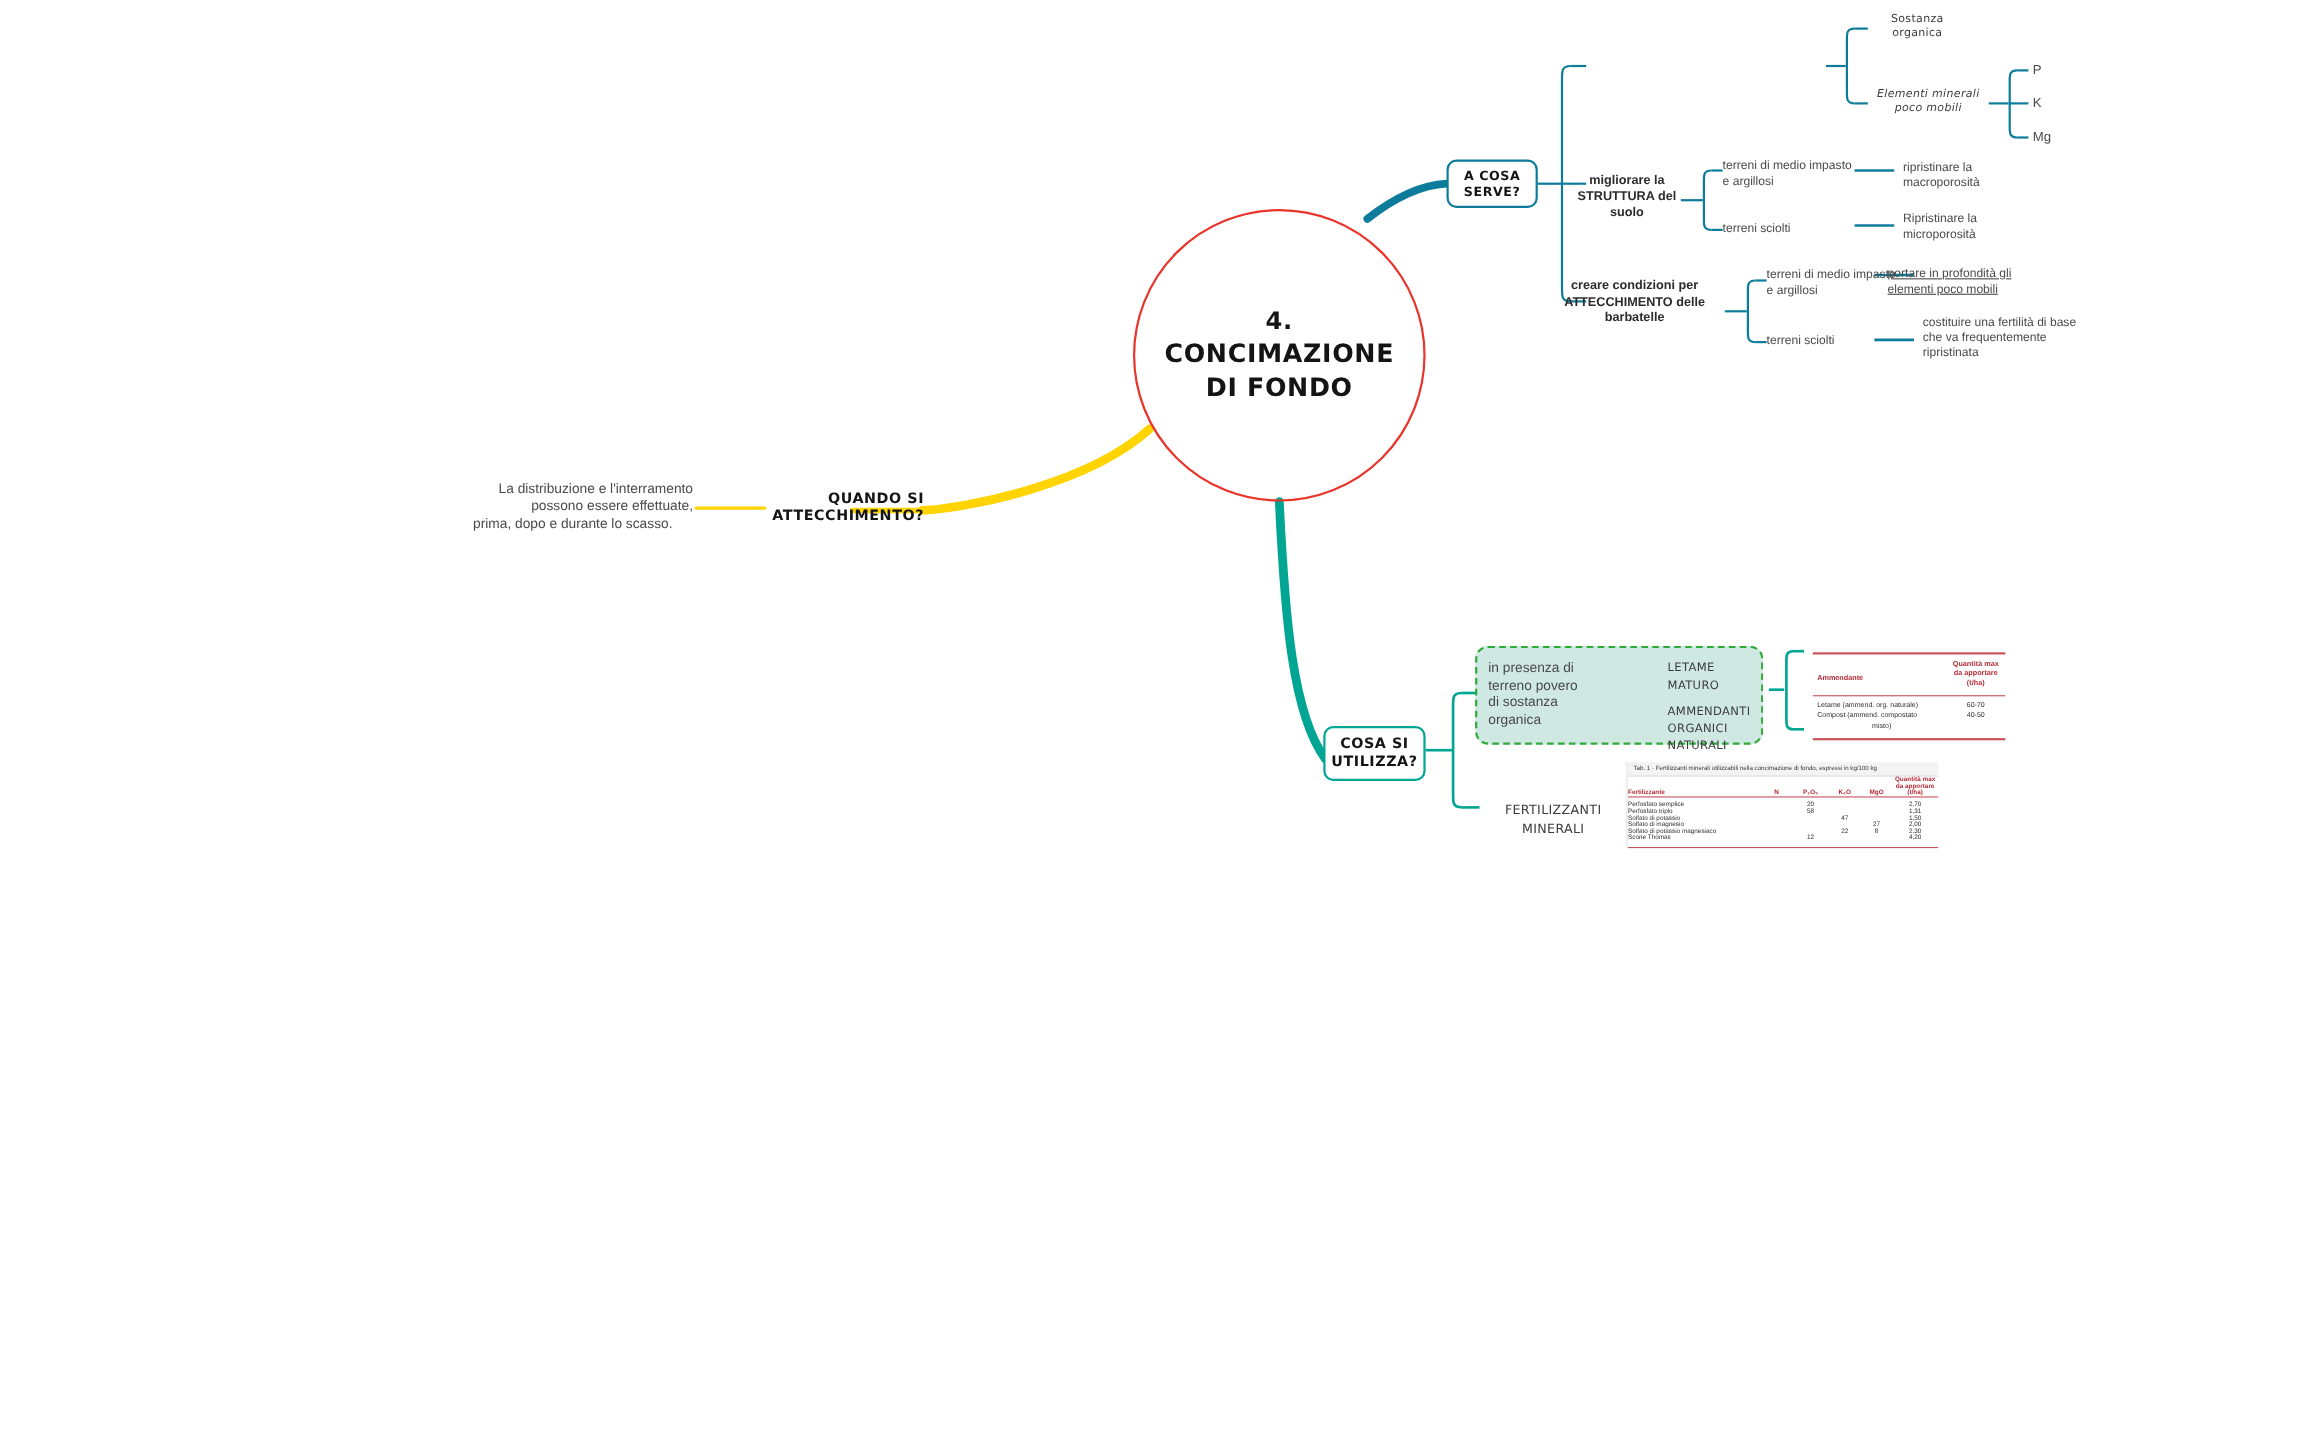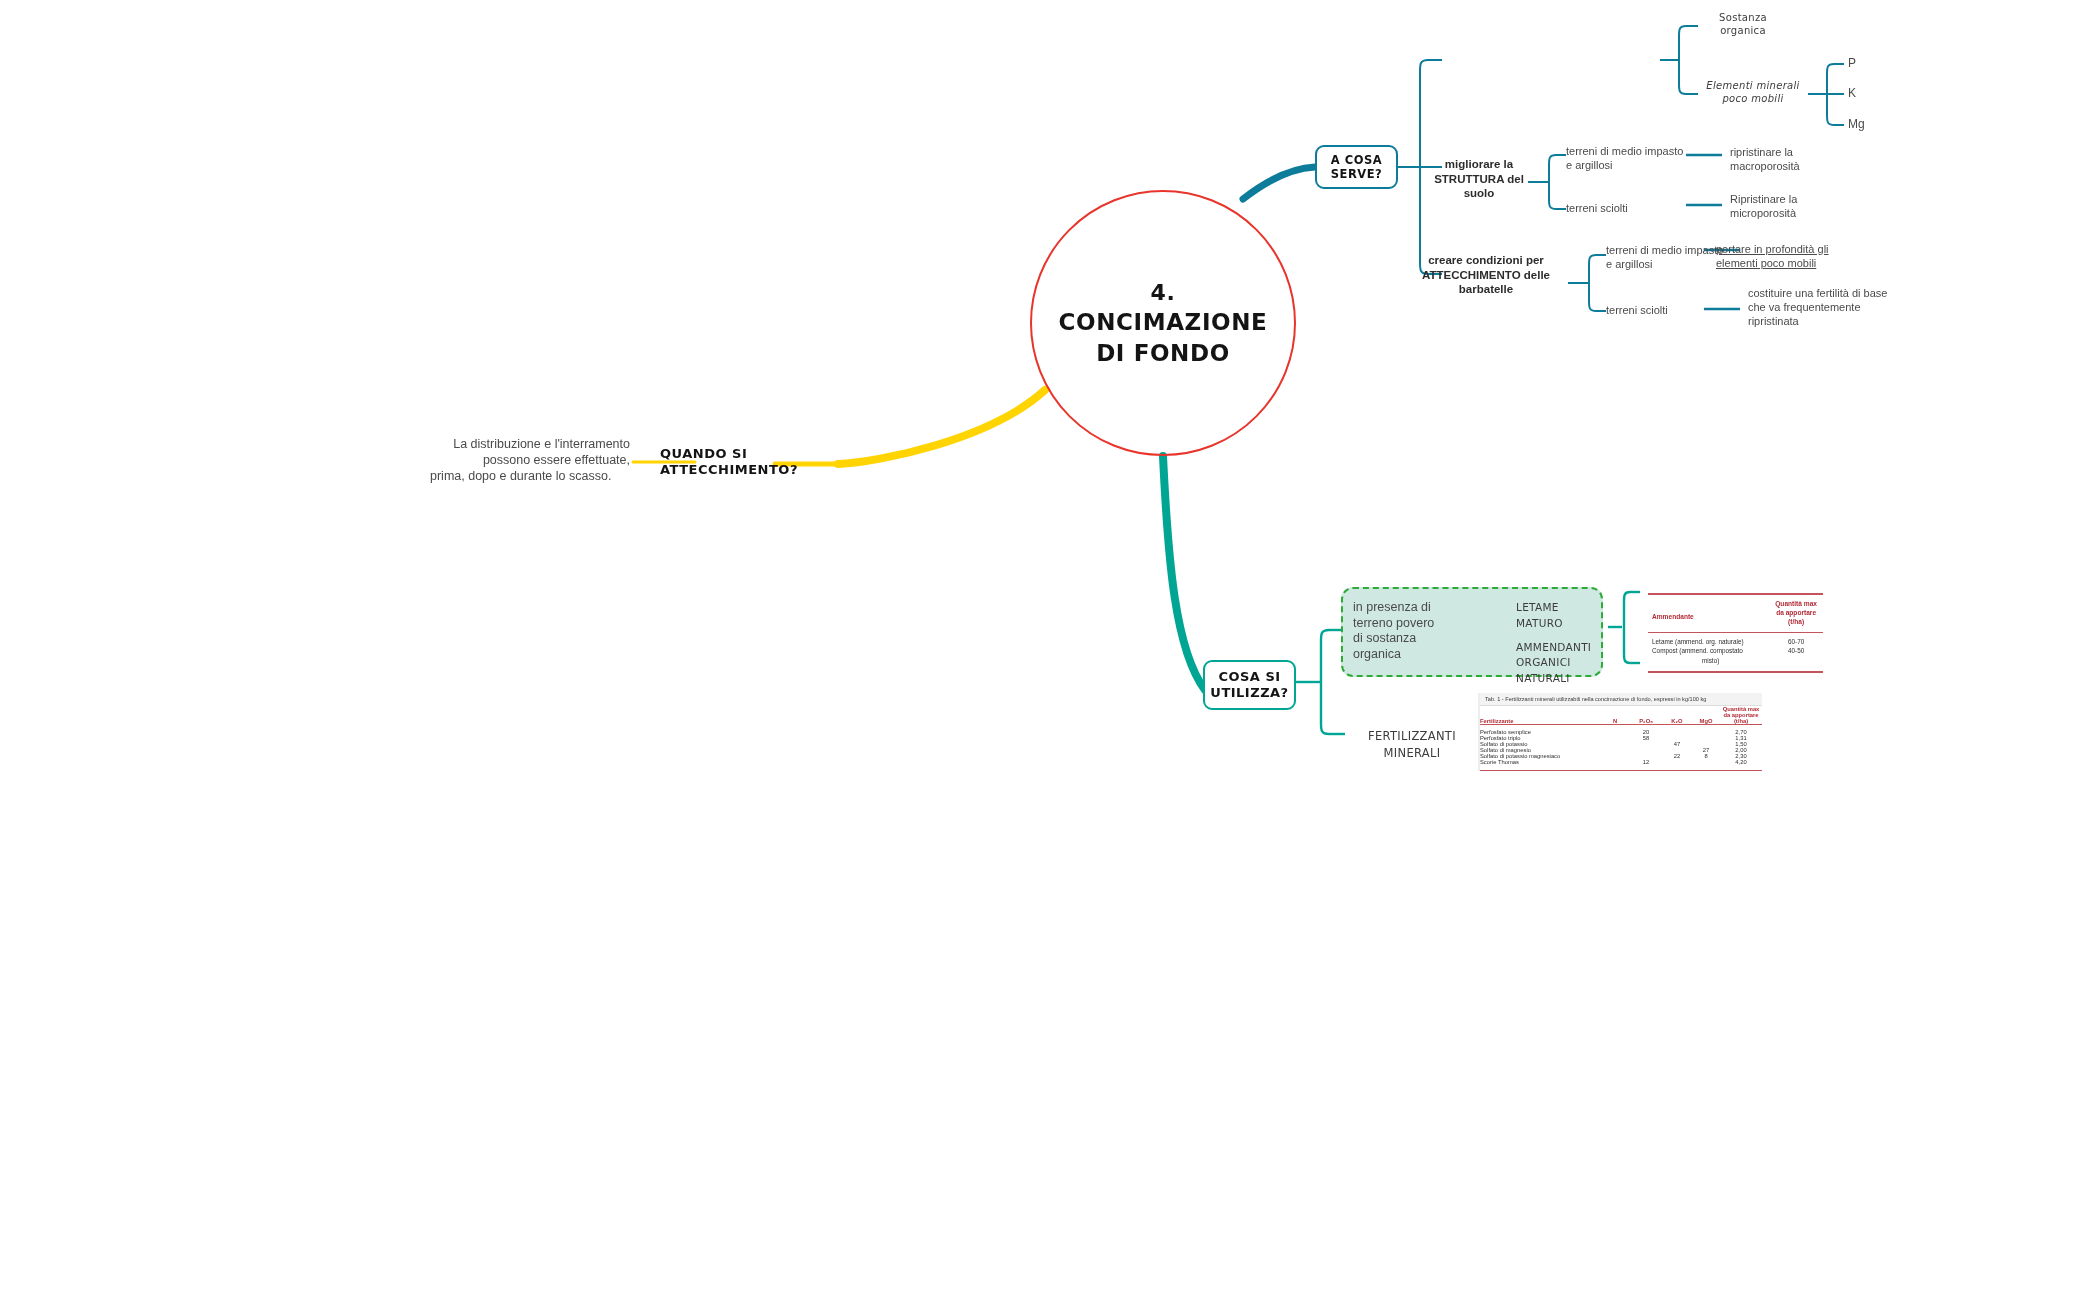--- a/index.html
+++ b/index.html
@@ -41,21 +41,21 @@
   
   .lbl{position:absolute;line-height:1.28;}
   .lbl.bold{font-weight:bold;color:#2e2e2e;}
   .lbl.grey{color:#4a4a4a;}
 
   
   .hand{font-family:"DejaVu Sans", sans-serif;color:#3c3c3c;letter-spacing:.3px;}
 
   .display-title{
     font-family:"DejaVu Sans", sans-serif;font-weight:bold;color:#141414;
-    letter-spacing:.5px;line-height:1.25;text-align:left;
+    letter-spacing:.5px;line-height:1.25;text-align:right;
   }
 
   
   .green-box{
     position:absolute;left:1341px;top:587px;width:262px;height:90px;
     border:2.5px dashed #2eab37;border-radius:12px;background:#cfe9e2;
     box-sizing:border-box;
   }
 
   

